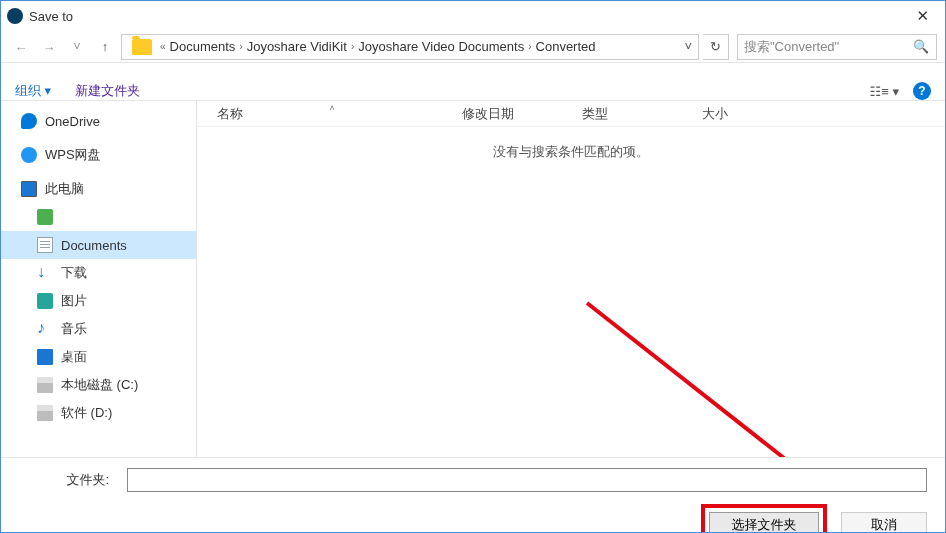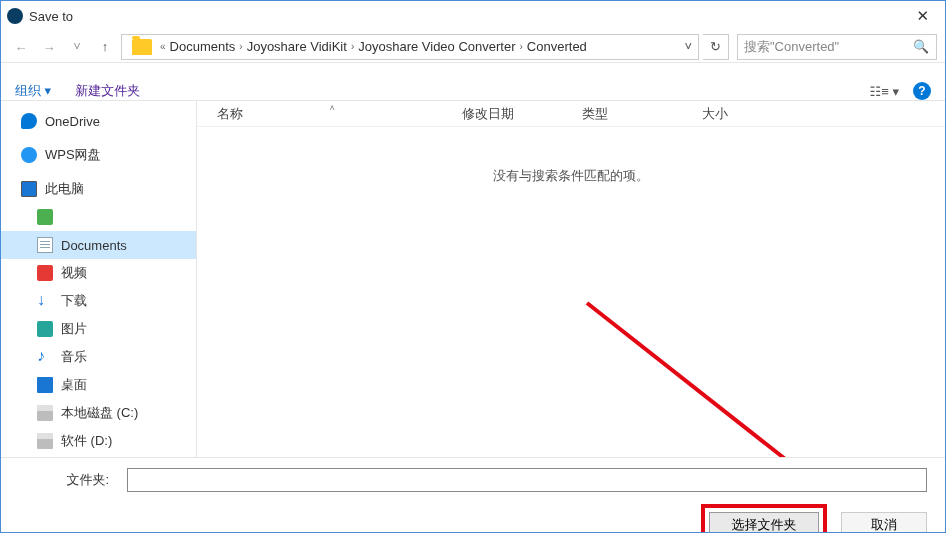--- a/index.html
+++ b/index.html
@@ -51,21 +51,21 @@
 .ico-desktop { background: #1976d2; border-radius: 1px; }
 .ico-drive { background: #bdbdbd; border-radius: 1px; border-top: 6px solid #e0e0e0; }
 
 .listarea { flex: 1; position: relative; }
 .colheaders { display: flex; height: 26px; align-items: center; border-bottom: 1px solid #f0f0f0; color: #444; }
 .col-name { width: 265px; padding-left: 20px; position: relative; }
 .col-name .sort { position: absolute; top: -2px; left: 50%; font-size: 9px; color: #777; }
 .col-date { width: 120px; }
 .col-type { width: 120px; }
 .col-size { width: 80px; }
-.empty { text-align: center; color: #555; margin-top: 40px; }
+.empty { text-align: center; color: #555; margin-top: 16px; }
 
 .arrow-overlay { position: absolute; left: 380px; top: 192px; pointer-events: none; }
 
 .footer { position: absolute; left: 0; right: 0; bottom: 0; height: 75px; border-top: 1px solid #e5e5e5; background: #fff; padding: 10px 18px; }
 .folderrow { display: flex; align-items: center; gap: 18px; }
 .folderrow label { color: #333; width: 90px; text-align: right; }
 .folderinput { flex: 1; height: 24px; border: 1px solid #888; padding: 0 4px; outline: none; }
 .btnrow { display: flex; justify-content: flex-end; gap: 14px; margin-top: 12px; align-items: center; }
 .select-btn { width: 110px; height: 26px; border: 1px solid #999; background: #e9e9e9; cursor: pointer; }
 .select-highlight { border: 4px solid #e30613; padding: 4px; display: inline-block; }
@@ -85,21 +85,21 @@
   <div class="navbtn">→</div>
   <div class="navbtn">˅</div>
   <div class="navbtn up">↑</div>
   <div class="addrbar">
     <div class="folder-icon"></div>
     <span class="chev">«</span>
     <span class="crumb">Documents</span>
     <span class="chev">›</span>
     <span class="crumb">Joyoshare VidiKit</span>
     <span class="chev">›</span>
-    <span class="crumb">Joyoshare Video Converter</span>
+    <span class="crumb">Joyoshare Video Documents</span>
     <span class="chev">›</span>
     <span class="crumb">Converted</span>
     <span class="addr-drop">˅</span>
   </div>
   <div class="refresh">↻</div>
   <div class="searchbox">
     <span>搜索"Converted"</span>
     <span class="mag">🔍</span>
   </div>
 </div>
@@ -129,24 +129,20 @@
         <div class="sbico ico-pc"></div>
         <span>此电脑</span>
       </div>
       <div class="sbitem child">
         <div class="sbico ico-green"></div>
         <span></span>
       </div>
       <div class="sbitem child selected">
         <div class="sbico ico-doc"></div>
         <span>Documents</span>
-      </div>
-      <div class="sbitem child">
-        <div class="sbico ico-video"></div>
-        <span>视频</span>
       </div>
       <div class="sbitem child">
         <div class="sbico ico-download"></div>
         <span>下载</span>
       </div>
       <div class="sbitem child">
         <div class="sbico ico-image"></div>
         <span>图片</span>
       </div>
       <div class="sbitem child">

